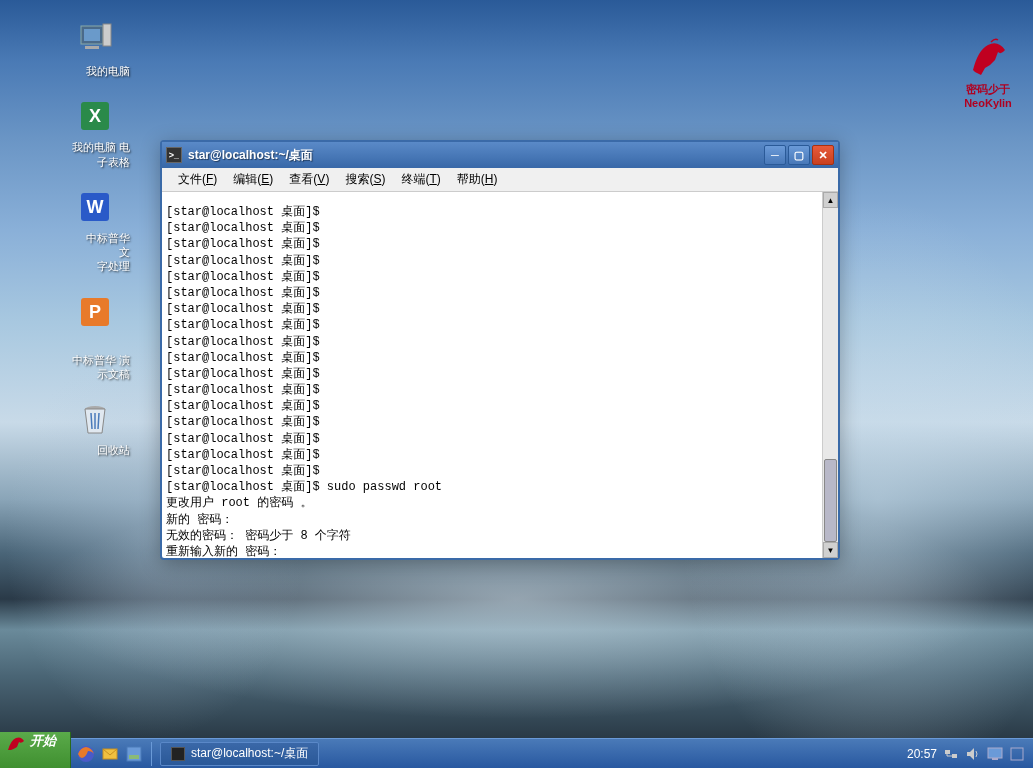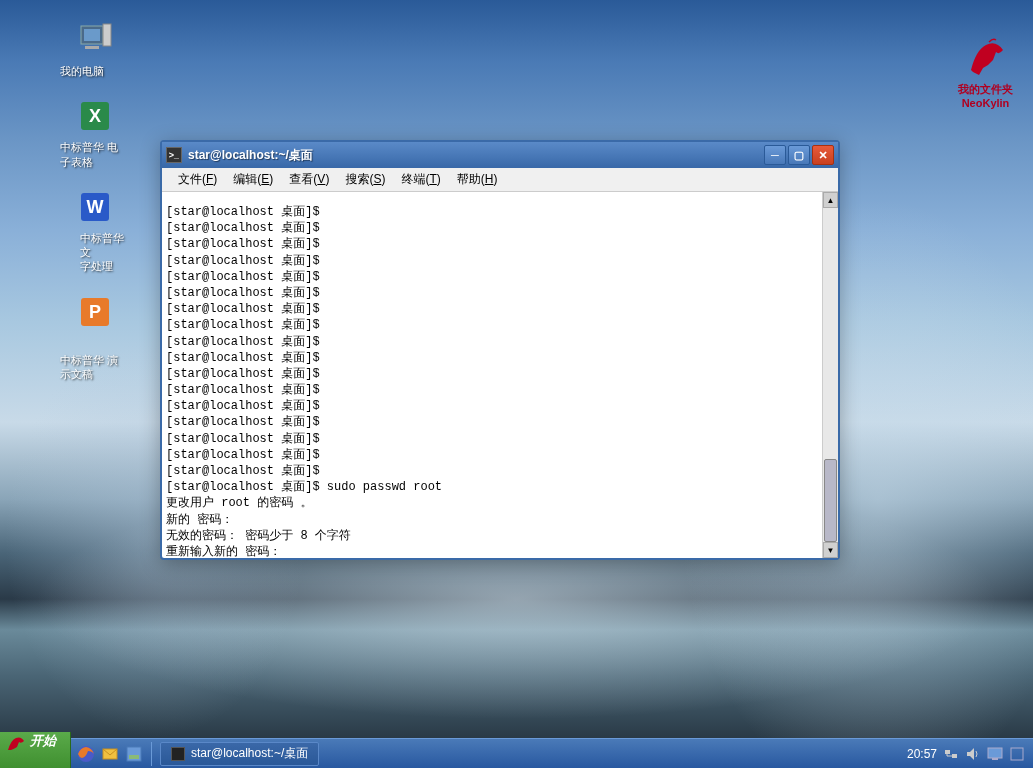--- a/index.html
+++ b/index.html
@@ -29,21 +29,21 @@
 }
 .watermark {
   position: absolute; top: 30px; right: 20px;
   text-align: center; color: #b00020;
   font-size: 11px; font-weight: bold;
 }
 .watermark svg { display: block; margin: 0 auto 2px; }
 .desktop-icons {
   position: absolute; top: 20px; left: 60px;
   display: flex; flex-direction: column; gap: 18px;
-  text-align: left;
+  text-align: right;
 }
 .desktop-icon { width: 70px; cursor: pointer; }
 .desktop-icon .icon-box {
   width: 40px; height: 40px; margin: 0 auto 4px;
   display: flex; align-items: center; justify-content: center;
 }
 .desktop-icon .label {
   color: #fff; font-size: 11px; text-shadow: 1px 1px 2px rgba(0,0,0,0.8);
   line-height: 1.3;
 }
@@ -126,21 +126,21 @@
 </head>
 <body>
 
 <div class="wallpaper"></div>
 
 <div class="watermark">
   <svg width="50" height="50" viewBox="0 0 50 50">
     <path d="M10 40 Q15 20 25 15 Q35 10 42 20 Q38 25 35 22 L32 30 Q28 35 22 38 L18 45 L12 42 Z" fill="#c00020"></path>
     <path d="M28 12 Q32 8 35 10" stroke="#c00020" stroke-width="1.5" fill="none"></path>
   </svg>
-  <div>我的文件夹</div>
+  <div>密码少于</div>
   <div>NeoKylin</div>
 </div>
 
 <div class="desktop-icons">
   <div class="desktop-icon">
     <div class="icon-box">
       <svg width="40" height="40" viewBox="0 0 40 40">
           <rect x="6" y="6" width="22" height="18" fill="#4a6a8a" stroke="#8aa"></rect>
           <rect x="9" y="9" width="16" height="12" fill="#6a9aca"></rect>
           <rect x="28" y="4" width="8" height="22" fill="#ccc" stroke="#888"></rect>
@@ -149,21 +149,21 @@
     </div>
     <div class="label" style="white-space: pre-line;">我的电脑</div>
   </div>
   <div class="desktop-icon">
     <div class="icon-box">
       <svg width="40" height="40" viewBox="0 0 40 40">
           <rect x="6" y="6" width="28" height="28" fill="#2a8a4a" rx="3"></rect>
           <text x="20" y="26" font-size="18" fill="#fff" text-anchor="middle" font-weight="bold">X</text>
         </svg>
     </div>
-    <div class="label" style="white-space: pre-line;">中标普华 电
+    <div class="label" style="white-space: pre-line;">我的电脑 电
 子表格</div>
   </div>
   <div class="desktop-icon">
     <div class="icon-box">
       <svg width="40" height="40" viewBox="0 0 40 40">
           <rect x="6" y="6" width="28" height="28" fill="#2a5ac8" rx="3"></rect>
           <text x="20" y="26" font-size="18" fill="#fff" text-anchor="middle" font-weight="bold">W</text>
         </svg>
     </div>
     <div class="label" style="white-space: pre-line; margin-left: 20px;">中标普华 文
@@ -171,20 +171,30 @@
   </div>
   <div class="desktop-icon">
     <div class="icon-box">
       <svg width="40" height="40" viewBox="0 0 40 40">
           <rect x="6" y="6" width="28" height="28" fill="#e87a2a" rx="3"></rect>
           <text x="20" y="26" font-size="18" fill="#fff" text-anchor="middle" font-weight="bold">P</text>
         </svg>
     </div>
     <div class="label" style="white-space: pre-line; margin-top: 21px;">中标普华 演
 示文稿</div>
+  </div>
+  <div class="desktop-icon">
+    <div class="icon-box">
+      <svg width="40" height="40" viewBox="0 0 40 40">
+          <ellipse cx="20" cy="10" rx="10" ry="3" fill="#aaa"></ellipse>
+          <path d="M10 10 L13 34 L27 34 L30 10 Z" fill="#e0e8f0" stroke="#888"></path>
+          <path d="M16 14 L17 30 M20 14 L20 30 M24 14 L23 30" stroke="#4a7aba" stroke-width="1.5"></path>
+        </svg>
+    </div>
+    <div class="label" style="white-space: pre-line;">回收站</div>
   </div>
 </div>
 
 <div class="terminal-window">
   <div class="titlebar">
     <div class="titlebar-icon">&gt;_</div>
     <div class="titlebar-title">star@localhost:~/桌面</div>
     <div class="titlebar-buttons">
       <div class="titlebar-btn">─</div>
       <div class="titlebar-btn">▢</div>

